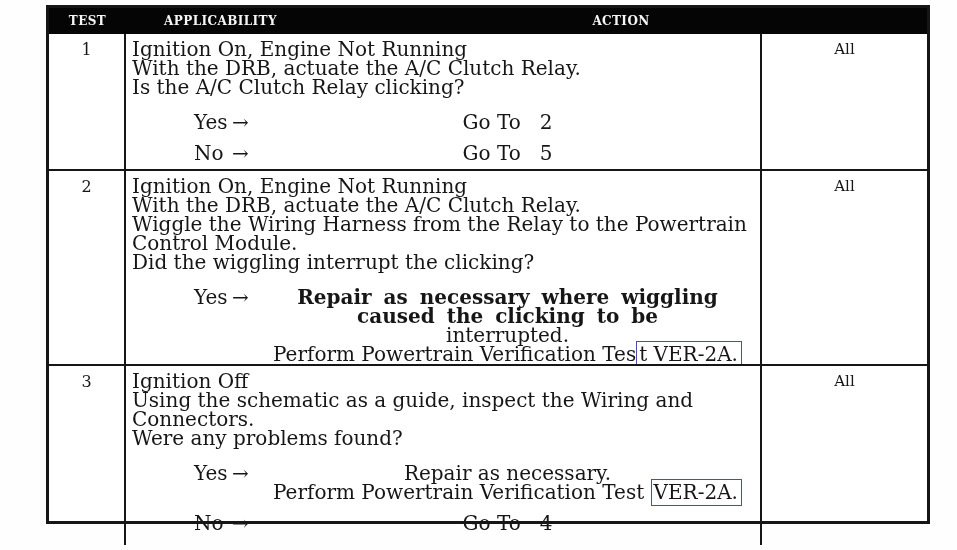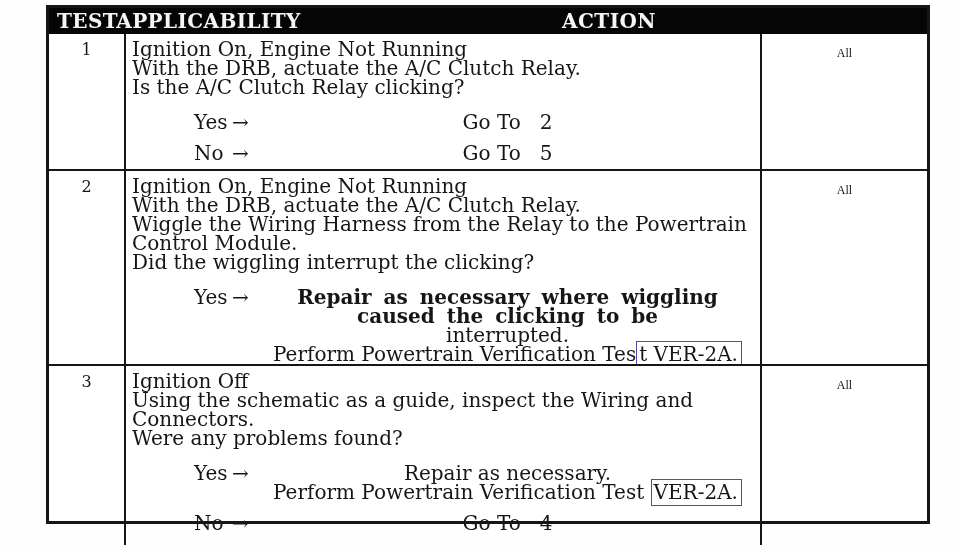--- a/index.html
+++ b/index.html
@@ -30,23 +30,24 @@
     display: flex;
     flex-direction: column;
     background: #ffffff;
   }
   .thead {
     display: flex;
     height: 26px;
     background: var(--header-bg);
     color: var(--header-fg);
     font-weight: bold;
-    font-size: 20px;
+    font-size: 12px;
     letter-spacing: 0.4px;
     flex: 0 0 auto;
+    gap: 12px;
   }
   .thead .hcell {
     display: flex;
     align-items: center;
     justify-content: center;
     box-sizing: border-box;
   }
   .col-test { width: 77px; flex: 0 0 auto; }
   .col-action { flex: 1 1 auto; }
   .col-app { width: 165px; flex: 0 0 auto; }
@@ -79,23 +80,22 @@
     flex: 1 1 auto;
     border-right: 2px solid var(--border-col);
     padding: 6px 8px 0 6px;
     font-size: 20px;
     line-height: 19px;
   }
   .app-cell {
     width: 165px;
     flex: 0 0 auto;
     text-align: center;
-    padding-top: 12px;
-    font-size: 12px;
-    font-family: Liberation Serif, serif;
+    padding-top: 6px;
+    font-size: 15px;
   }
   .stmt { white-space: pre-wrap; }
 
   .branches { margin-top: 16px; margin-left: 62px; }
   .branch {
     display: flex;
     align-items: flex-start;
     margin-bottom: 12px;
   }
   .b-label { width: 38px; flex: 0 0 auto; }

